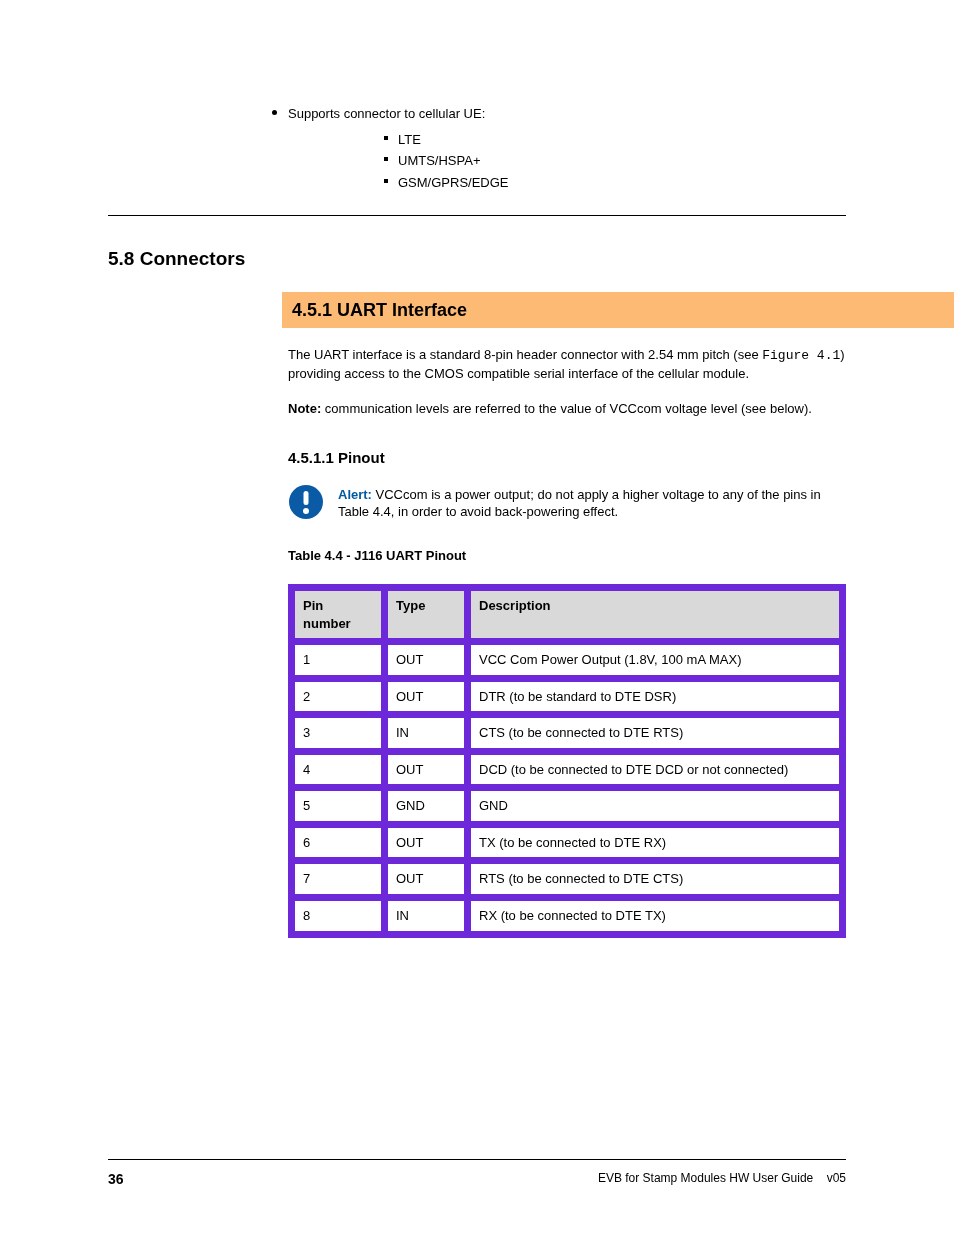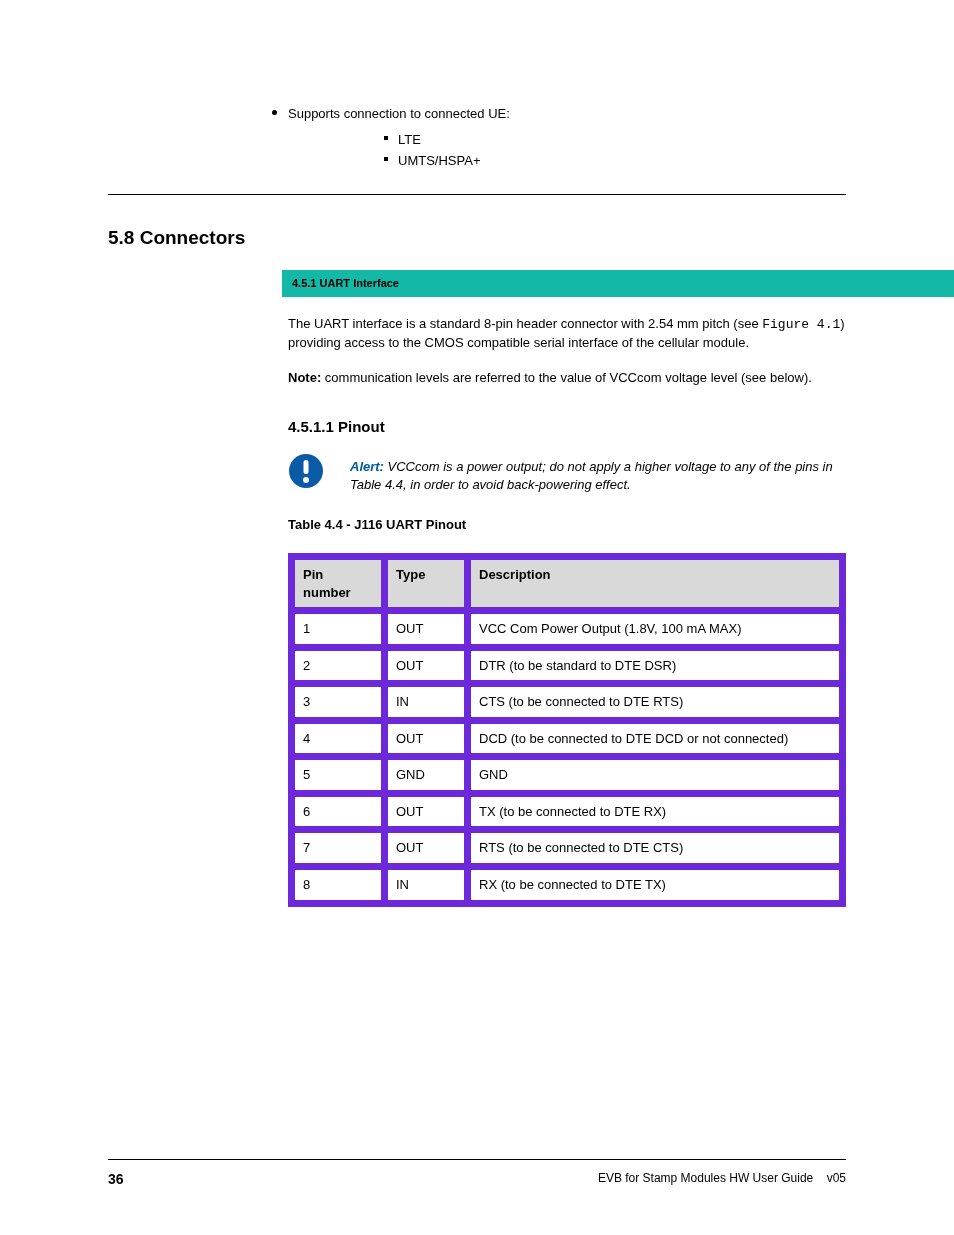--- a/index.html
+++ b/index.html
@@ -54,46 +54,45 @@
     border: none;
     border-top: 1px solid #000;
     margin: 24px 0 30px -180px;
   }
   .section-h1 {
     font-weight: bold;
     font-size: 19px;
     margin: 0 0 20px -180px;
   }
   .gray-band {
-    background: #14b8a6;
+    background: #fdba74;
     padding: 6px 10px;
     font-weight: bold;
-    font-size: 11px;
+    font-size: 18px;
     margin: 0 -108px 16px -6px;
   }
   .para {
     margin: 18px 0;
   }
   .mono { font-family: "Courier New", monospace; }
   .subhead {
     font-weight: bold;
     font-size: 15px;
     margin: 30px 0 10px 0;
   }
   .mini-hr {
     border: none;
     border-top: 1px solid #000;
     margin: 32px -108px 0 -180px;
   }
   .alert-row {
     display: flex;
-    align-items: flex-end;
-    gap: 26px;
+    align-items: center;
+    gap: 14px;
     margin: 14px 0 22px 0;
-    font-style: italic;
   }
   .alert-row .icon {
     flex: 0 0 auto;
     margin-top: 2px;
   }
   .alert-row .alert-text {
     flex: 1 1 auto;
   }
   .alert-label {
     font-weight: bold;
@@ -135,29 +134,33 @@
 </style>
 </head>
 <body>
 
 <div class="page">
 
   <div class="content">
 
     <div class="top-bullet">
       <span class="dot"></span>
-      <span>Supports connection to connected UE:</span>
+      <span>Supports connector to cellular UE:</span>
       <div class="sub-list">
         <div class="sub-item">
           <span class="sq"></span>
           <span>LTE</span>
         </div>
         <div class="sub-item">
           <span class="sq"></span>
           <span>UMTS/HSPA+</span>
+        </div>
+        <div class="sub-item">
+          <span class="sq"></span>
+          <span>GSM/GPRS/EDGE</span>
         </div>
       </div>
     </div>
 
     <hr class="rule">
 
     <div class="section-h1">5.8   Connectors</div>
 
     <div class="gray-band">4.5.1   UART Interface</div>
 

